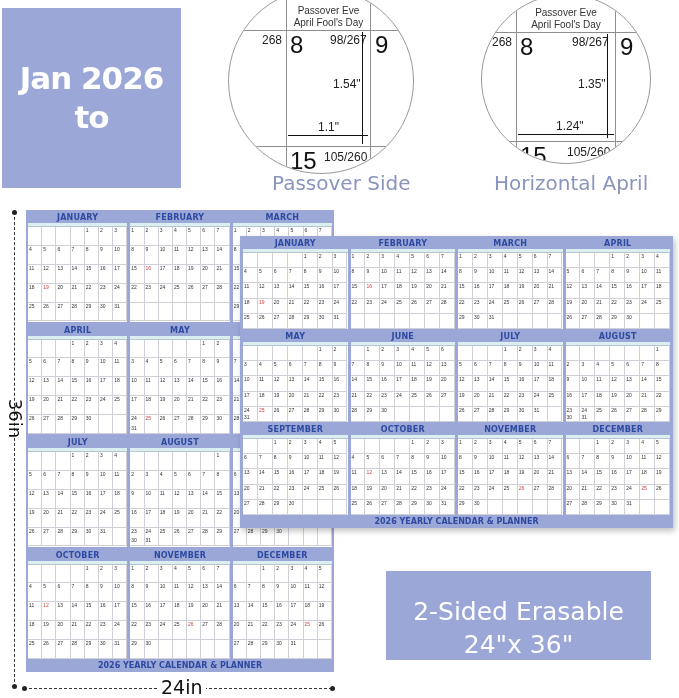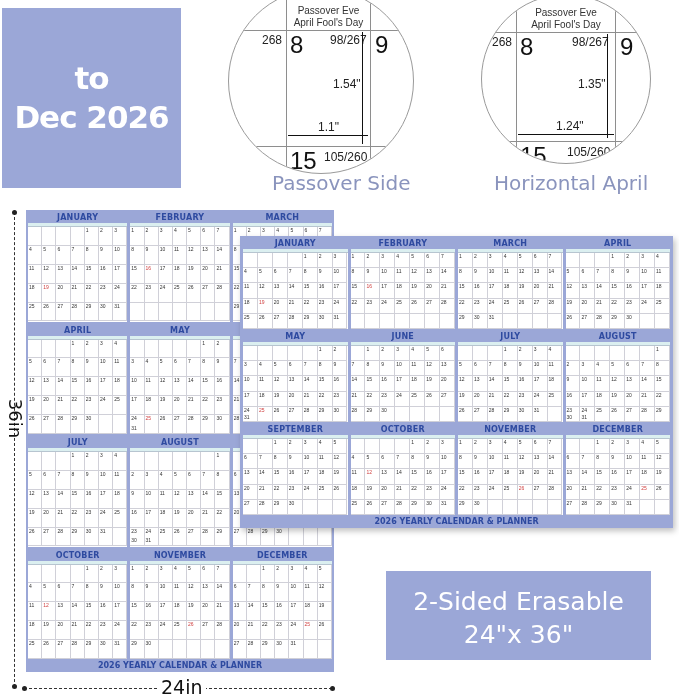--- a/index.html
+++ b/index.html
@@ -22,28 +22,28 @@
   .month .dow { position: absolute; left: 0; right: 0; top: 0; background: #dbeff0; border-bottom: 1px solid #b7c5d0; }
   .month .cell { position: absolute; border-right: 1px solid #d0d0d8; border-bottom: 1px solid #d0d0d8; }
   .month .cell .d { position: absolute; left: 1px; top: 0; color: #333; font-size: 5px; line-height: 6px; }
   .month .cell .d.red { color: #d04040; }
   .cal-footer { position: absolute; left: 0; right: 0; bottom: 0; text-align: center; color: #2e4aa0; font-weight: bold; font-family: "DejaVu Sans", sans-serif; }
   .dim-v { position: absolute; left: 14px; top: 212px; height: 475px; border-left: 1px dashed #333; }
   .dot { position: absolute; width: 5px; height: 5px; border-radius: 50%; background: #222; }
   .dim-h { position: absolute; top: 688px; height: 1px; border-top: 1px dashed #333; }
   .dim-label-v { position: absolute; left: -4px; top: 408px; transform: rotate(90deg); font-size: 18px; color: #111; font-family: "DejaVu Sans", sans-serif; }
   .dim-label-h { position: absolute; left: 158px; top: 676px; font-size: 19px; color: #111; font-family: "DejaVu Sans", sans-serif; background: #fff; padding: 0 3px; }
-  .erasable { position: absolute; left: 386px; top: 571px; width: 265px; height: 89px; background: #9ba7d7; color: #fff; text-align: center; font-family: "DejaVu Sans", sans-serif; font-size: 25px; line-height: 33px; padding-top: 14px; }
+  .erasable { position: absolute; left: 386px; top: 571px; width: 265px; height: 89px; background: #9ba7d7; color: #fff; text-align: center; font-family: "DejaVu Sans", sans-serif; font-size: 25px; line-height: 33px; padding-top: 24px; }
 </style>
 </head>
 <body>
 
 <div class="yearly-box">
+  <div>Jan 2026</div>
   <div>to</div>
-  <div>Dec 2026</div>
 </div>
 
 <div class="circle" id="circV" style="left:228px; top:-12px; width:186px; height:186px;">
   <div class="ln" style="left:57px; top:0; width:1px; height:186px;"></div>
   <div class="ln" style="left:141px; top:0; width:1px; height:186px;"></div>
   <div class="ln" style="left:0; top:41px; width:186px; height:1px;"></div>
   <div class="ln" style="left:0; top:157px; width:186px; height:1px;"></div>
   <div class="txt holiday" style="left:58px; top:16px; width:83px;">
     <div>Passover Eve</div>
     <div>April Fool's Day</div>

